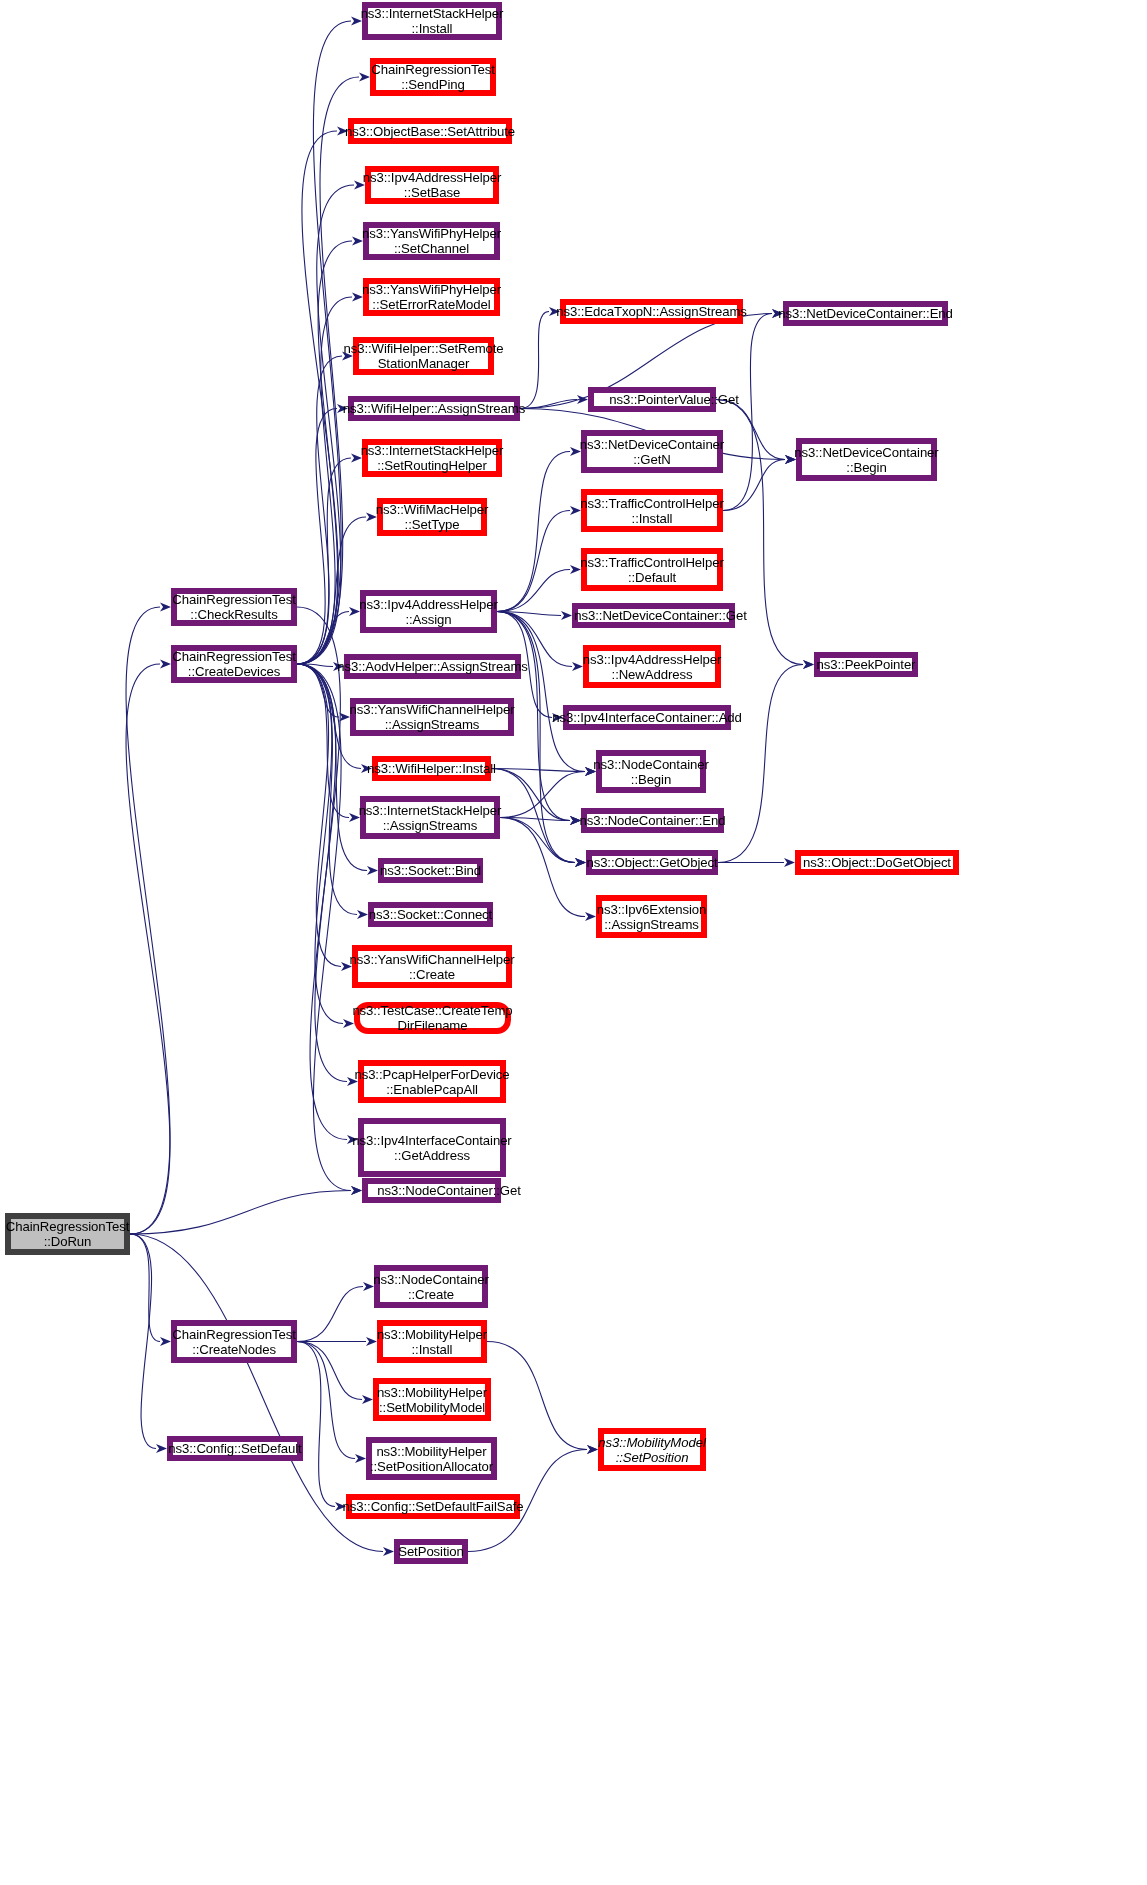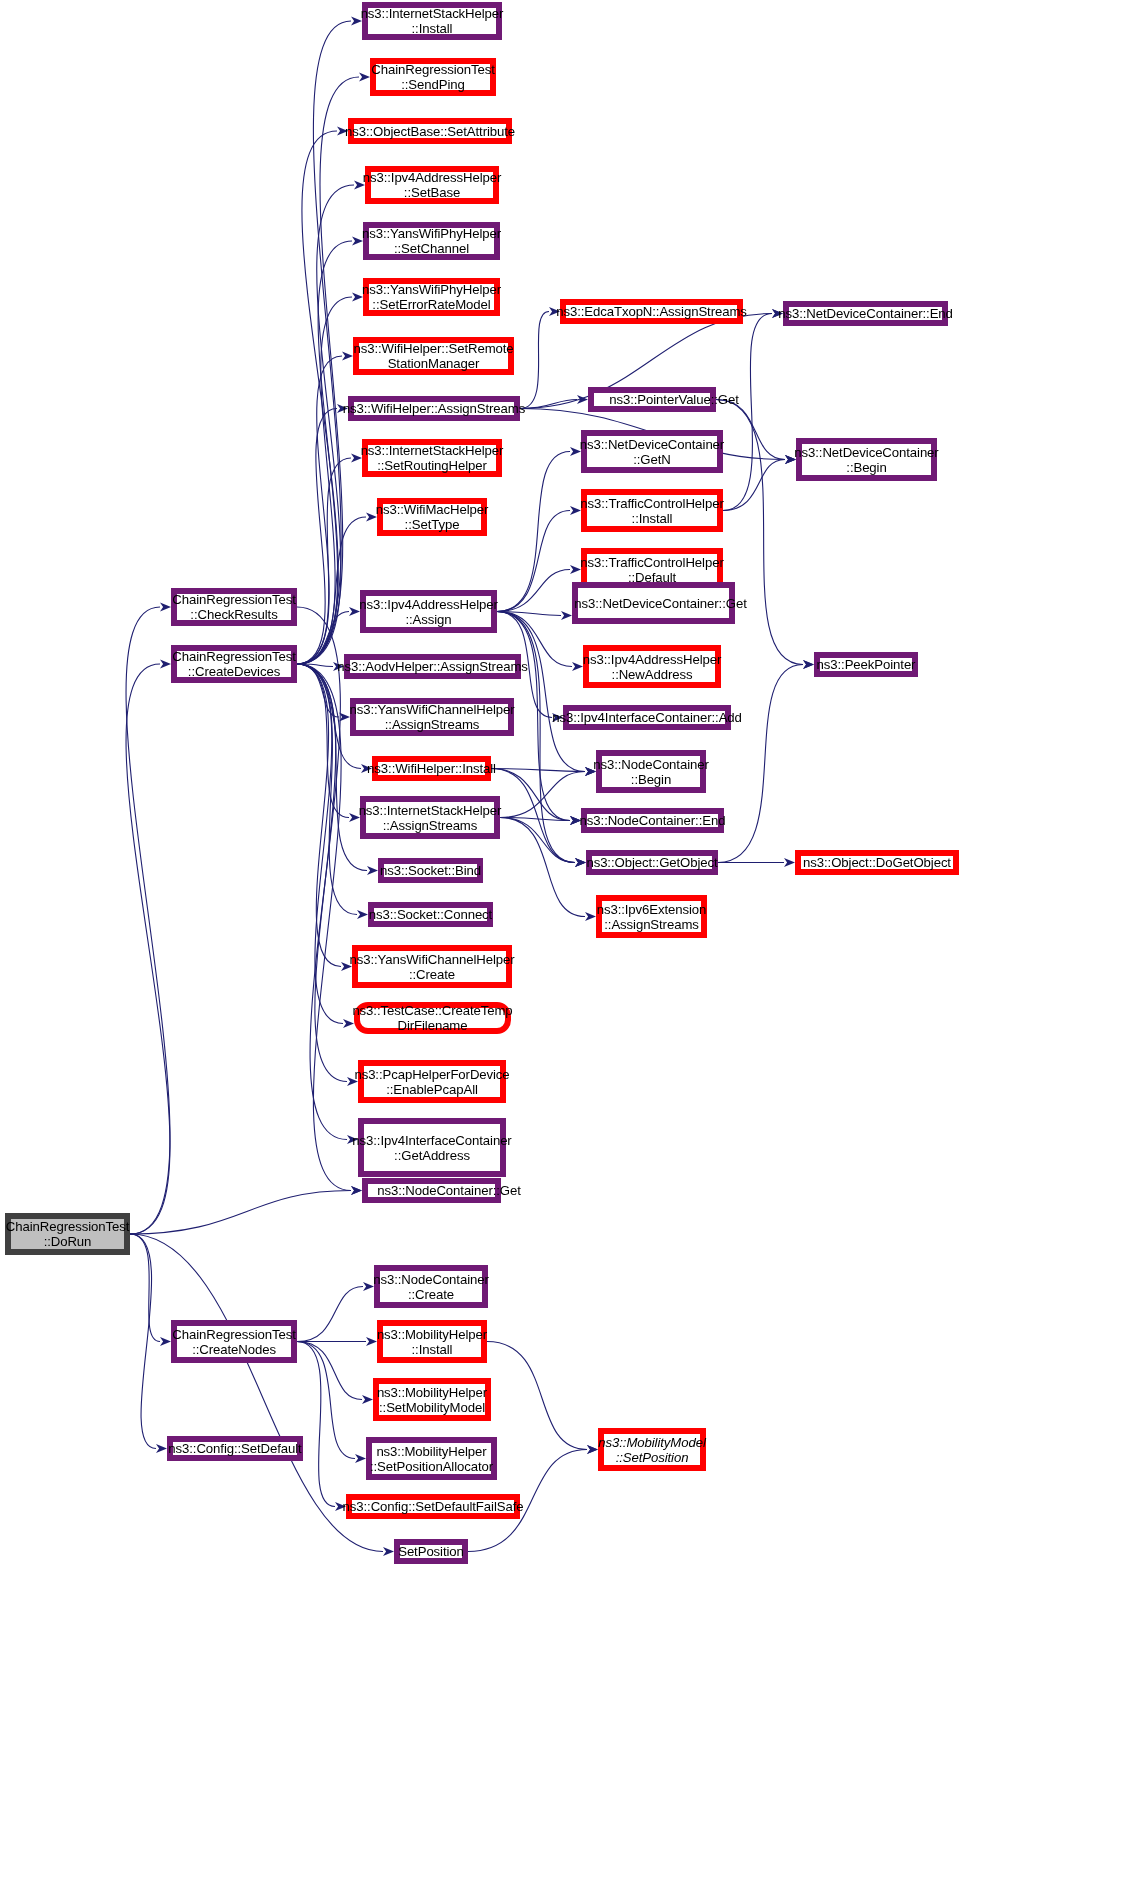--- a/index.html
+++ b/index.html
@@ -191,21 +191,21 @@
 ::Install</div>
       <div class="node red" style="left: 370px; top: 58px; width: 126px; height: 38px;">ChainRegressionTest
 ::SendPing</div>
       <div class="node red" style="left: 348px; top: 118px; width: 164px; height: 26px;">ns3::ObjectBase::SetAttribute</div>
       <div class="node red" style="left: 365px; top: 166px; width: 134px; height: 38px;">ns3::Ipv4AddressHelper
 ::SetBase</div>
       <div class="node" style="left: 363px; top: 222px; width: 137px; height: 38px;">ns3::YansWifiPhyHelper
 ::SetChannel</div>
       <div class="node red" style="left: 363px; top: 278px; width: 137px; height: 38px;">ns3::YansWifiPhyHelper
 ::SetErrorRateModel</div>
-      <div class="node red" style="left: 353px; top: 337px; width: 161px; height: 38px;">ns3::WifiHelper::SetRemote
+      <div class="node red" style="left: 353px; top: 337px; width: 141px; height: 38px;">ns3::WifiHelper::SetRemote
 StationManager</div>
       <div class="node" style="left: 348px; top: 396px; width: 172px; height: 25px;">ns3::WifiHelper::AssignStreams</div>
       <div class="node red" style="left: 362px; top: 439px; width: 140px; height: 38px;">ns3::InternetStackHelper
 ::SetRoutingHelper</div>
       <div class="node red" style="left: 377px; top: 498px; width: 110px; height: 38px;">ns3::WifiMacHelper
 ::SetType</div>
       <div class="node" style="left: 171px; top: 588px; width: 126px; height: 38px;">ChainRegressionTest
 ::CheckResults</div>
       <div class="node" style="left: 171px; top: 645px; width: 126px; height: 38px;">ChainRegressionTest
 ::CreateDevices</div>
@@ -244,21 +244,21 @@
       <div class="node red" style="left: 346px; top: 1494px; width: 174px; height: 25px;">ns3::Config::SetDefaultFailSafe</div>
       <div class="node" style="left: 394px; top: 1539px; width: 74px; height: 25px;">SetPosition</div>
       <div class="node red" style="left: 560px; top: 299px; width: 183px; height: 25px;">ns3::EdcaTxopN::AssignStreams</div>
       <div class="node" style="left: 588px; top: 387px; width: 128px; height: 25px; padding-left: 47px;">ns3::PointerValue::Get</div>
       <div class="node" style="left: 581px; top: 430px; width: 142px; height: 43px;">ns3::NetDeviceContainer
 ::GetN</div>
       <div class="node red" style="left: 581px; top: 489px; width: 142px; height: 43px;">ns3::TrafficControlHelper
 ::Install</div>
       <div class="node red" style="left: 581px; top: 548px; width: 142px; height: 43px;">ns3::TrafficControlHelper
 ::Default</div>
-      <div class="node" style="left: 572px; top: 582px; width: 163px; height: 42px; padding-left: 17px;">ns3::NetDeviceContainer::Get</div>
+      <div class="node" style="left: 572px; top: 603px; width: 163px; height: 25px; padding-left: 17px;">ns3::NetDeviceContainer::Get</div>
       <div class="node red" style="left: 583px; top: 645px; width: 138px; height: 43px;">ns3::Ipv4AddressHelper
 ::NewAddress</div>
       <div class="node" style="left: 563px; top: 705px; width: 168px; height: 25px;">ns3::Ipv4InterfaceContainer::Add</div>
       <div class="node" style="left: 596px; top: 750px; width: 110px; height: 43px;">ns3::NodeContainer
 ::Begin</div>
       <div class="node" style="left: 581px; top: 808px; width: 143px; height: 25px;">ns3::NodeContainer::End</div>
       <div class="node" style="left: 586px; top: 850px; width: 132px; height: 25px;">ns3::Object::GetObject</div>
       <div class="node red" style="left: 596px; top: 895px; width: 111px; height: 43px;">ns3::Ipv6Extension
 ::AssignStreams</div>
       <div class="node red" style="left: 598px; top: 1428px; width: 108px; height: 43px; font-style: italic;">ns3::MobilityModel

